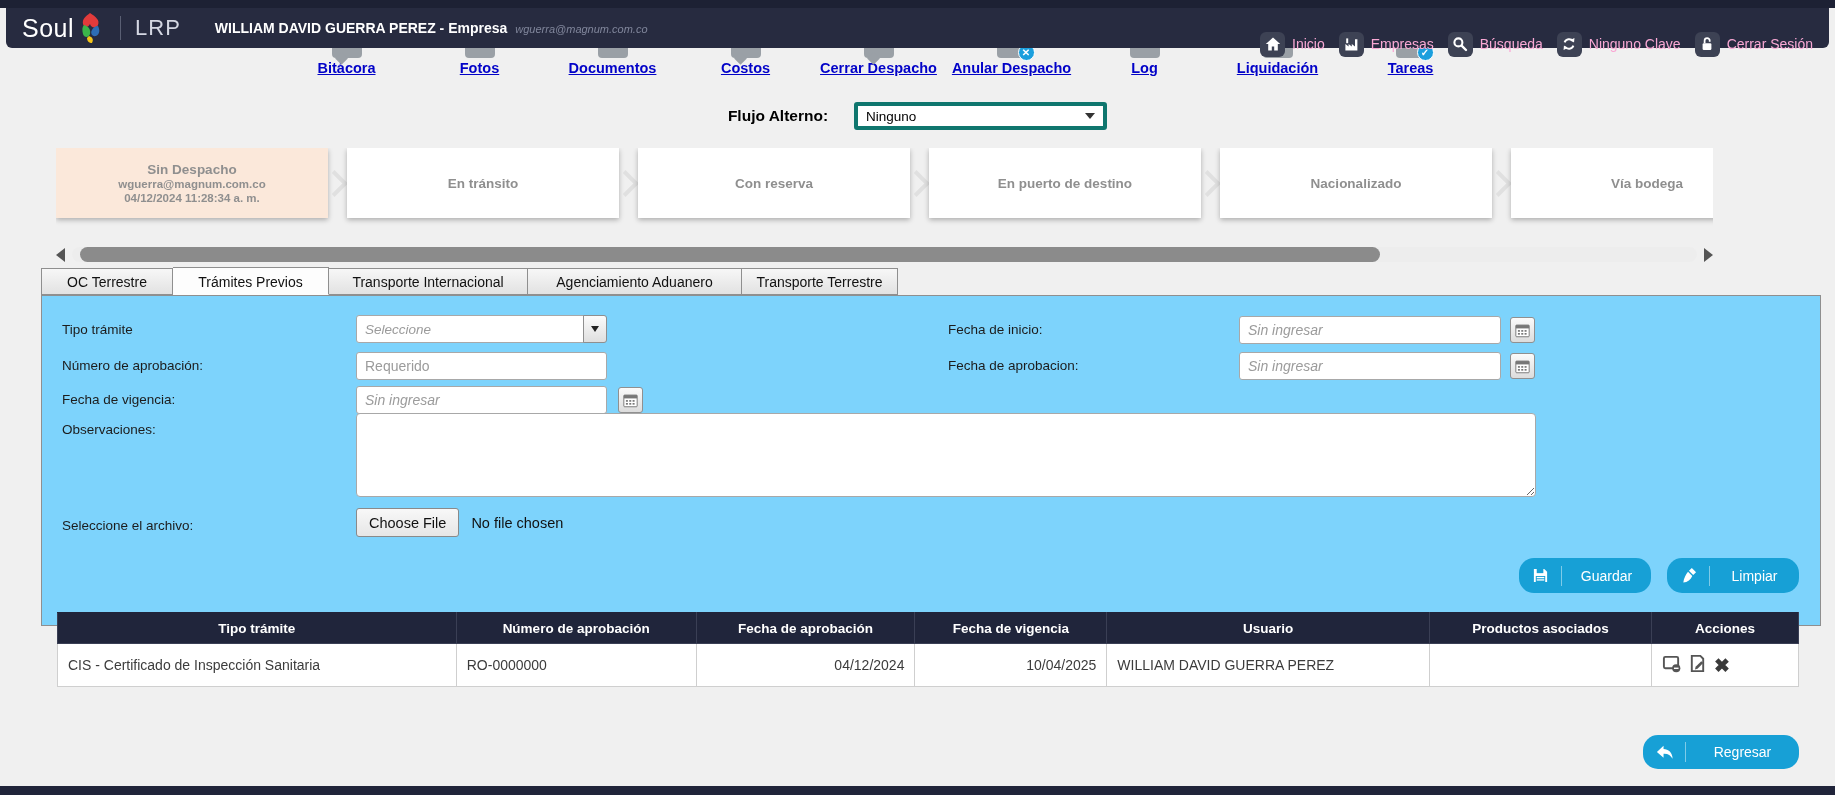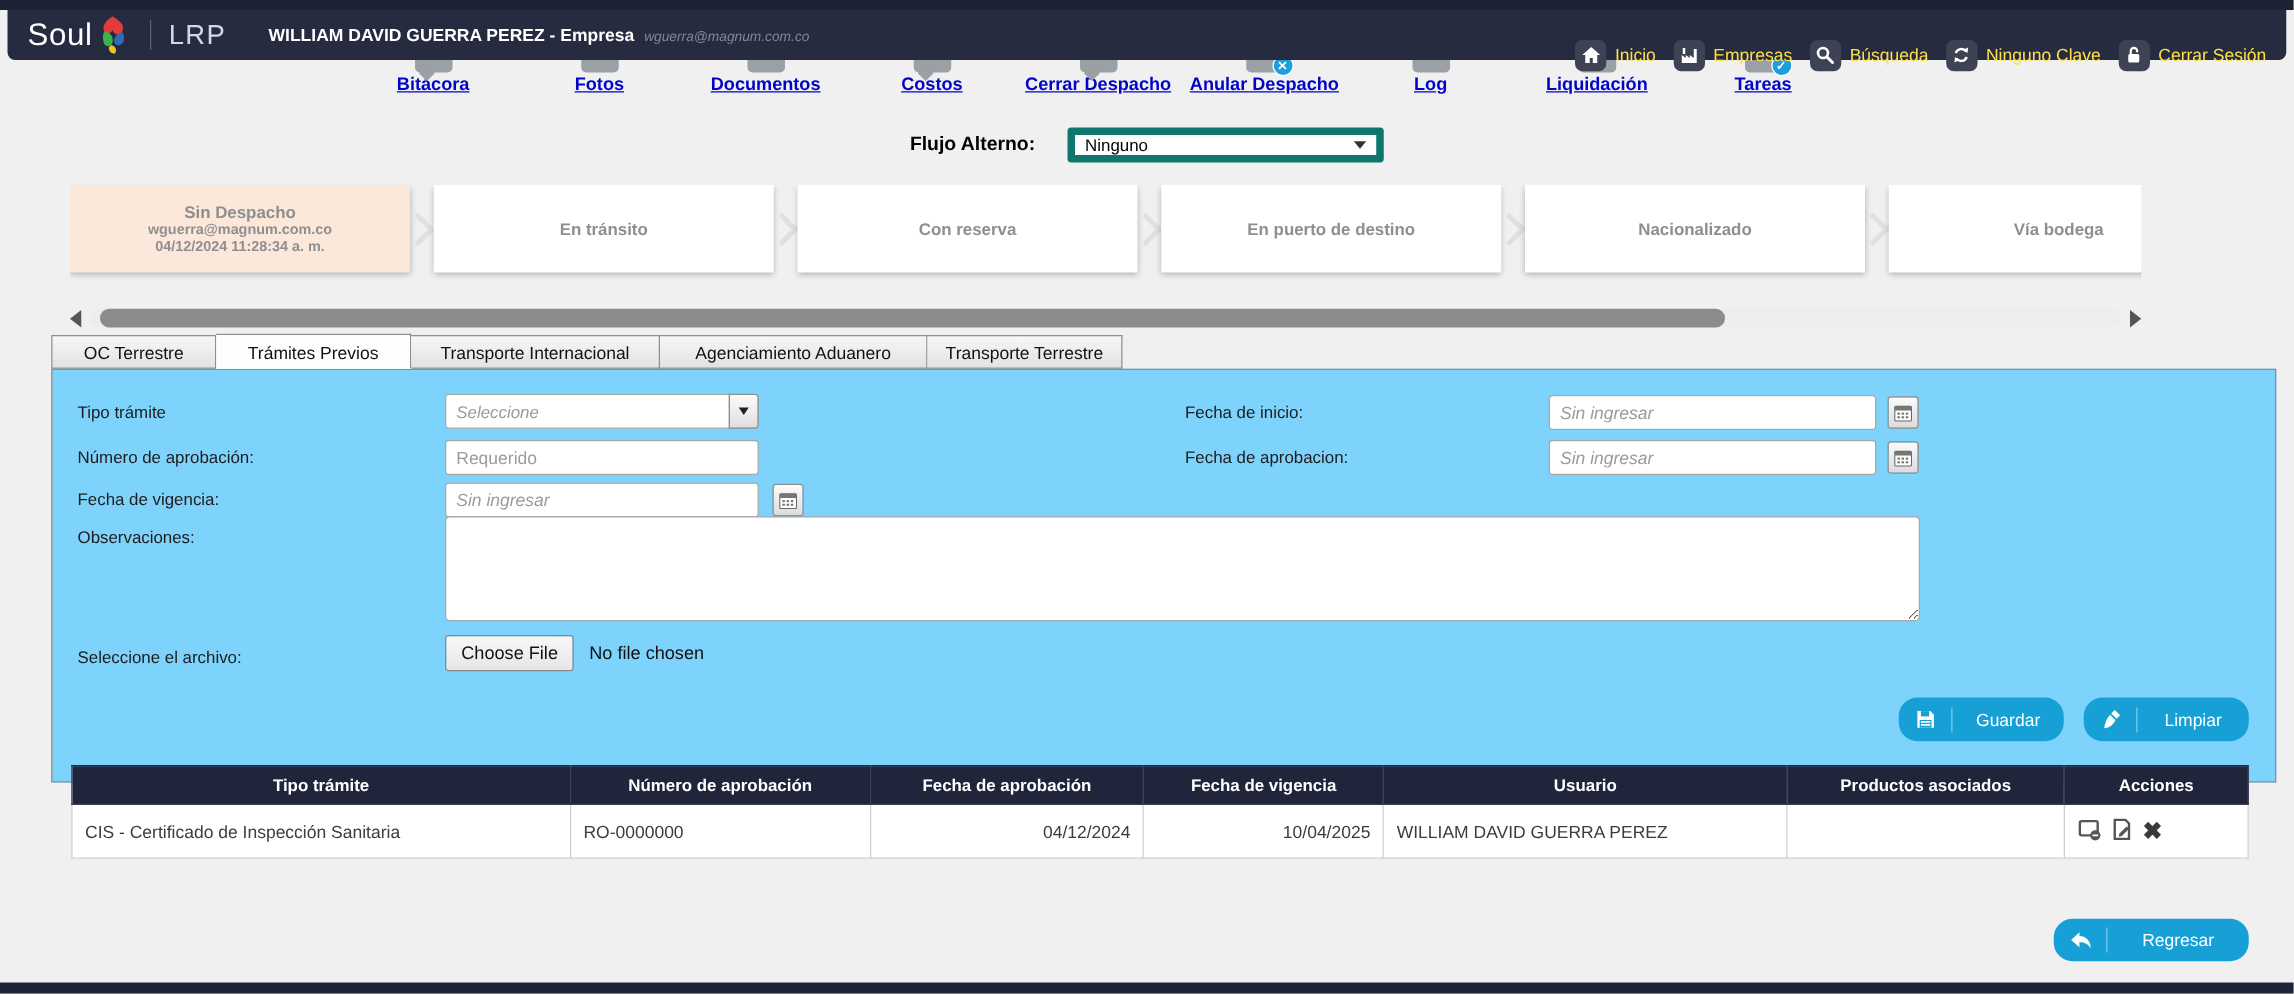--- a/index.html
+++ b/index.html
@@ -12,37 +12,37 @@
           display:flex;align-items:center;padding:0 16px;box-sizing:border-box;z-index:5;}
   .brand{display:flex;align-items:center;gap:4px;}
   .brand-soul{color:#fff;font-size:25px;font-weight:400;letter-spacing:.5px;}
   .brand-logo{display:inline-flex;margin-left:2px;}
   .brand-divider{width:1px;height:24px;background:#5a5f73;margin:0 14px 0 16px;}
   .brand-lrp{color:#d4d7e2;font-size:22px;letter-spacing:1px;}
   .user-block{margin-left:34px;display:flex;align-items:baseline;gap:8px;}
   .user-title{color:#fff;font-weight:bold;font-size:14px;}
   .user-email{color:#80869b;font-style:italic;font-size:11px;}
   .topnav{margin-left:auto;display:flex;align-items:center;gap:14px;}
-  .topnav-item{display:flex;align-items:center;gap:7px;color:#fde047;font-size:14px;text-decoration:none;cursor:pointer;margin-top:32px;}
+  .topnav-item{display:flex;align-items:center;gap:7px;color:#f9a8d4;font-size:14px;text-decoration:none;cursor:pointer;margin-top:32px;}
   .navicon{width:25px;height:25px;background:#3d4254;border-radius:6px;display:inline-flex;align-items:center;justify-content:center;}
 
   
   .quicklinks{position:absolute;left:280px;top:34px;width:1200px;display:flex;z-index:1;}
   .ql{width:133px;display:flex;flex-direction:column;align-items:center;cursor:pointer;}
   .ql-icon{position:relative;width:30px;height:24px;background:#9aa0a6;border-radius:4px;margin-bottom:2px;}
   .ql-icon.tail::after{content:"";position:absolute;left:5px;bottom:-5px;width:9px;height:9px;background:#9aa0a6;
                        transform:rotate(45deg);}
   .ql-badge{position:absolute;right:-8px;bottom:-3px;width:15px;height:15px;border-radius:50%;background:#1b9fdd;
             color:#fff;font-size:10px;font-weight:bold;display:flex;align-items:center;justify-content:center;border:1px solid #fff;}
   .ql-label{color:#0202c8;font-weight:bold;font-size:14.5px;text-decoration:underline;white-space:nowrap;}
 
   
   .flow-row{position:absolute;left:0;top:102px;width:1835px;display:flex;justify-content:center;align-items:center;gap:26px;}
   .flow-label{font-weight:bold;font-size:15.5px;color:#000;}
-  .fake-select{width:253px;height:28px;background:#fff;border:6px solid #0f766e;border-radius:3px;display:flex;
+  .fake-select{width:253px;height:28px;background:#fff;border:4px solid #0f766e;border-radius:3px;display:flex;
                align-items:center;padding:0 8px;box-sizing:border-box;font-size:13.5px;color:#000;cursor:pointer;}
   .sel-caret{margin-left:auto;width:0;height:0;border-left:5px solid transparent;border-right:5px solid transparent;
              border-top:6px solid #333;}
 
   
   .cards-viewport{position:absolute;left:56px;top:148px;width:1657px;height:78px;overflow:hidden;display:flex;}
   .status-card{position:relative;flex:0 0 272px;margin-right:19px;height:70px;background:#fff;
                box-shadow:0 2px 5px rgba(0,0,0,.28);display:flex;flex-direction:column;align-items:center;
                justify-content:center;cursor:pointer;}
   .status-card:not(:last-child)::after{content:"";position:absolute;right:-16px;top:26px;width:15px;height:15px;

